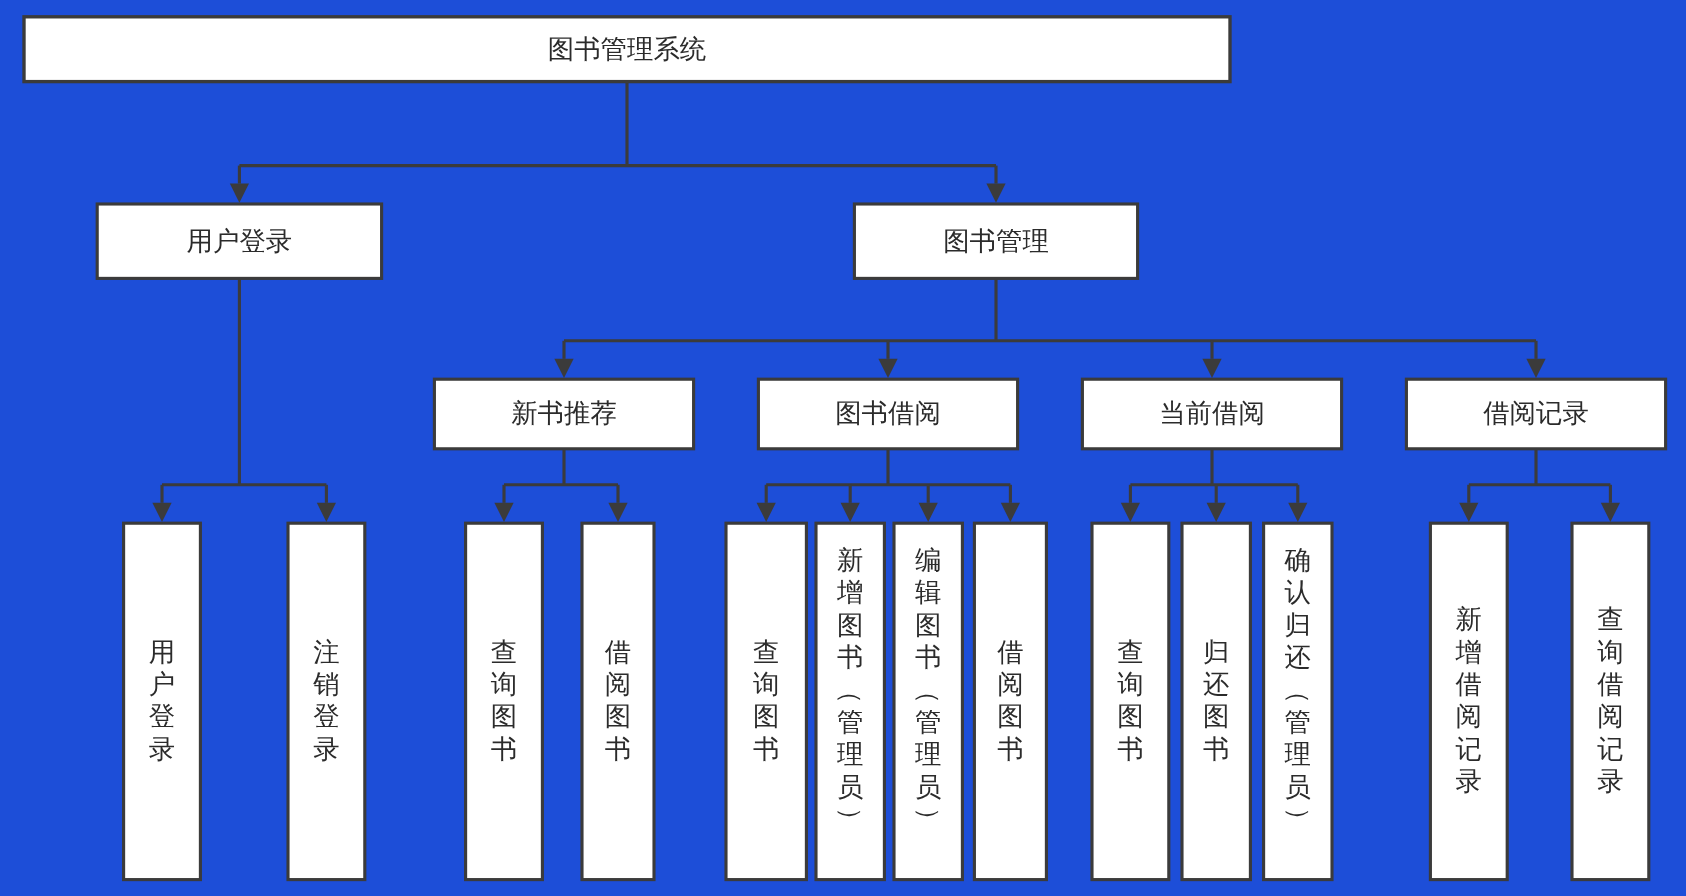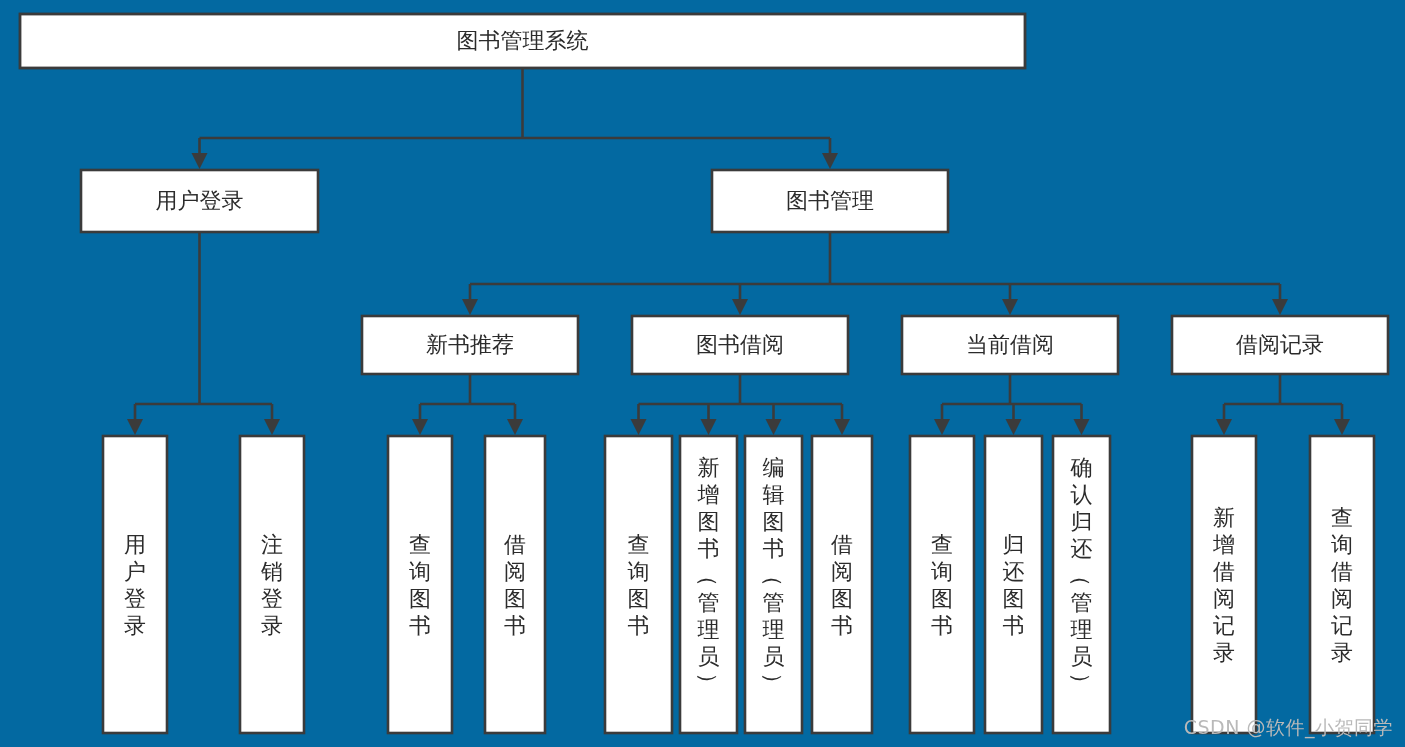--- a/index.html
+++ b/index.html
@@ -10,21 +10,21 @@
   body {
     width: 1405px;
     height: 747px;
     overflow: hidden;
     font-family: "DejaVu Sans", "Liberation Sans", sans-serif;
   }
   #diagram-root {
     position: relative;
     width: 1405px;
     height: 747px;
-    background: #0369a1;
+    background: #1d4ed8;
   }
   svg.chart-svg {
     position: absolute;
     left: 0;
     top: 0;
     width: 1405px;
     height: 747px;
     display: block;
   }
   .node-box {
@@ -299,14 +299,13 @@
             <text x="1342" y="517" font-size="22" font-family="&quot;DejaVu Sans&quot;, &quot;Liberation Sans&quot;, sans-serif" fill="#2b2b2b" text-anchor="middle" dominant-baseline="central">查</text>
             <text x="1342" y="544" font-size="22" font-family="&quot;DejaVu Sans&quot;, &quot;Liberation Sans&quot;, sans-serif" fill="#2b2b2b" text-anchor="middle" dominant-baseline="central">询</text>
             <text x="1342" y="571" font-size="22" font-family="&quot;DejaVu Sans&quot;, &quot;Liberation Sans&quot;, sans-serif" fill="#2b2b2b" text-anchor="middle" dominant-baseline="central">借</text>
             <text x="1342" y="598" font-size="22" font-family="&quot;DejaVu Sans&quot;, &quot;Liberation Sans&quot;, sans-serif" fill="#2b2b2b" text-anchor="middle" dominant-baseline="central">阅</text>
             <text x="1342" y="625" font-size="22" font-family="&quot;DejaVu Sans&quot;, &quot;Liberation Sans&quot;, sans-serif" fill="#2b2b2b" text-anchor="middle" dominant-baseline="central">记</text>
             <text x="1342" y="652" font-size="22" font-family="&quot;DejaVu Sans&quot;, &quot;Liberation Sans&quot;, sans-serif" fill="#2b2b2b" text-anchor="middle" dominant-baseline="central">录</text>
           </g>
         </g>
       </g>
   </svg>
-  <div class="watermark">CSDN @软件_小贺同学</div>
 </div>
 
 </body></html>

